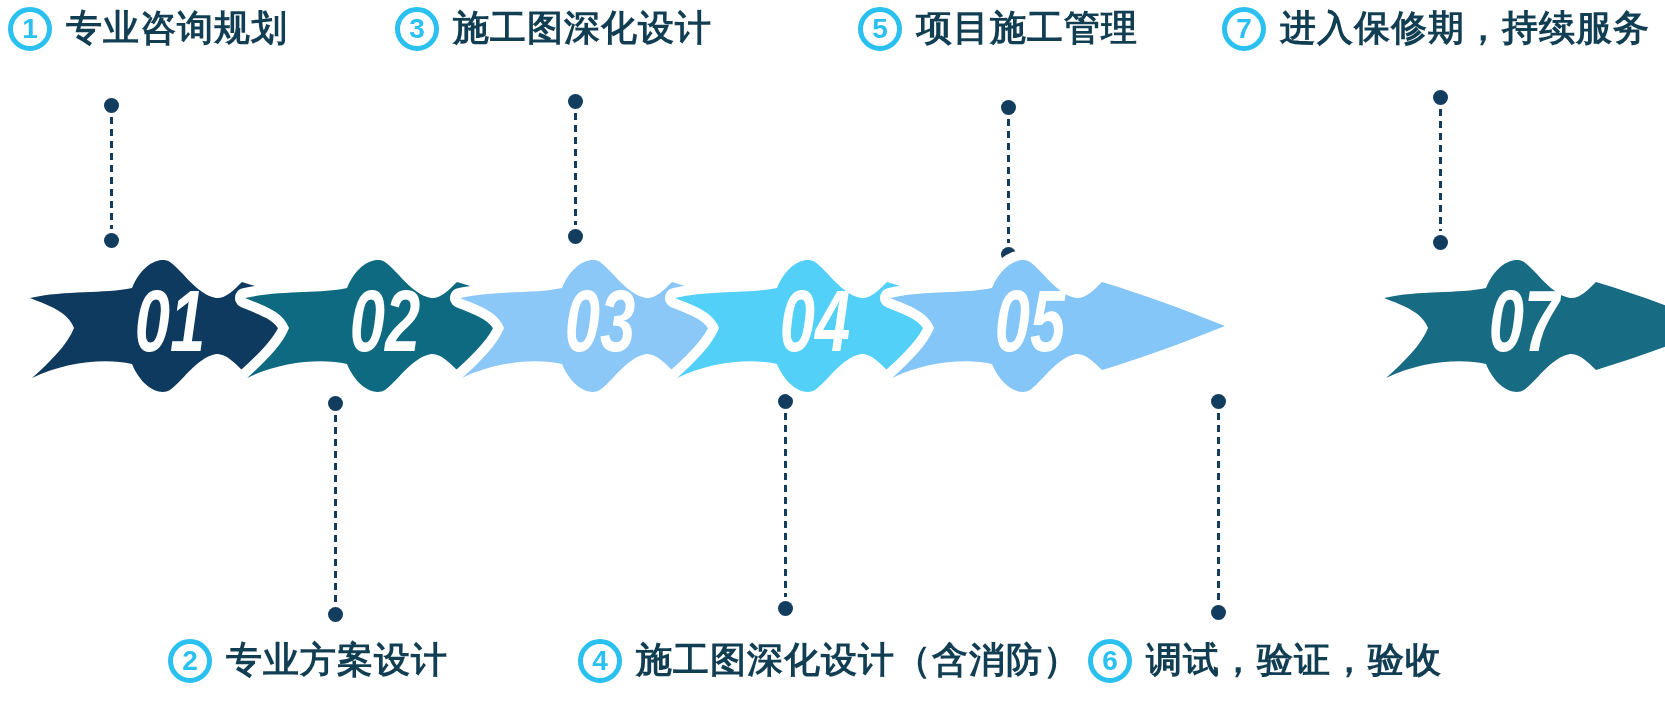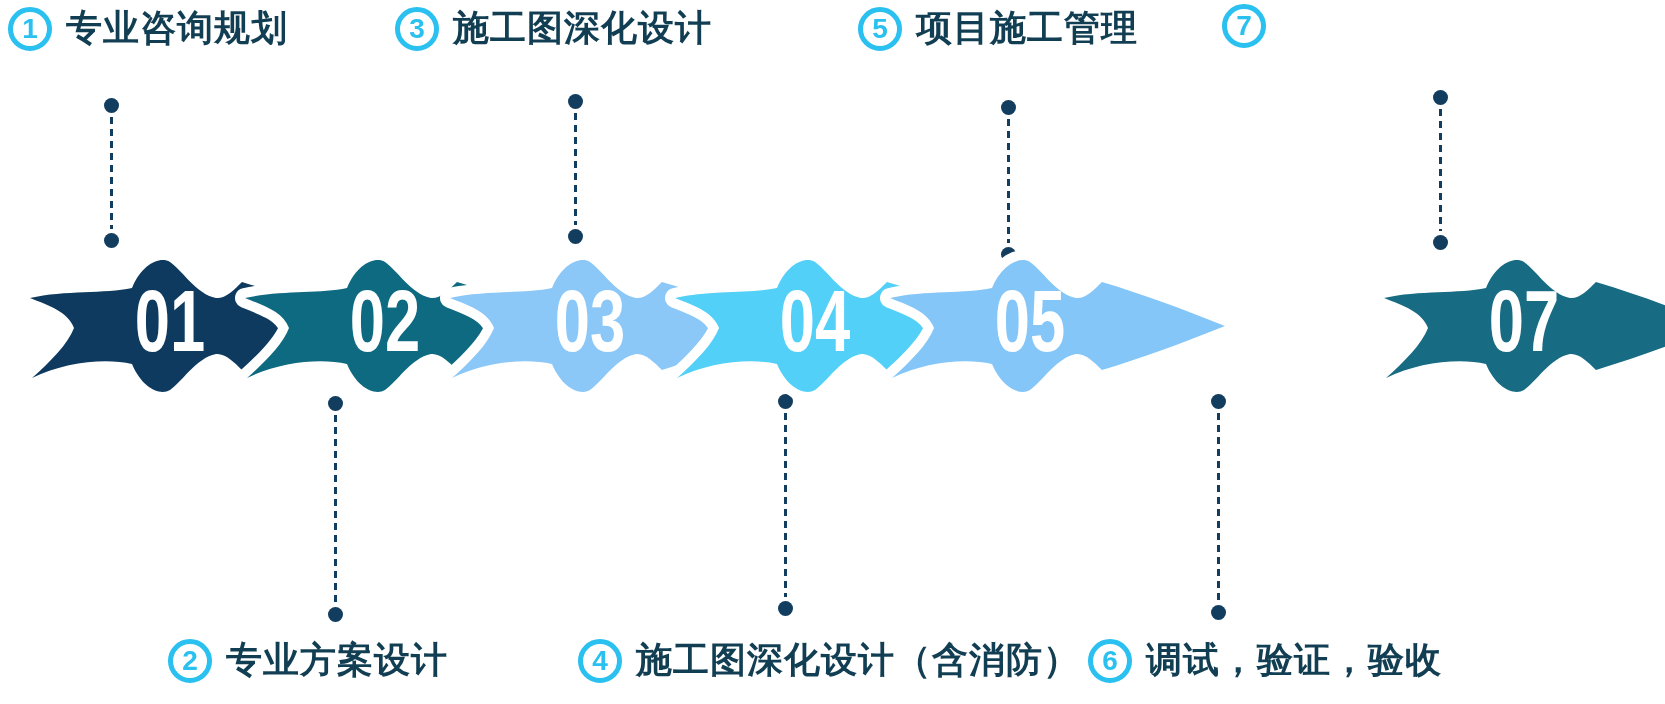--- a/index.html
+++ b/index.html
@@ -85,24 +85,25 @@
   .c2 { left: 328px;  top: 396px; height: 226px; }
   .c4 { left: 778px;  top: 394px; height: 222px; }
   .c6 { left: 1211px; top: 394px; height: 226px; }
 
   
   .arrow {
     position: absolute;
     top: 248px;
     width: 345px;
     height: 150px;
+    font-style: italic;
   }
   .a1 { left: 20px;   z-index: 1; }
   .a2 { left: 235px;  z-index: 2; }
-  .a3 { left: 440px;  z-index: 3; }
+  .a3 { left: 450px;  z-index: 3; }
   .a4 { left: 665px;  z-index: 4; text-align: right; }
   .a5 { left: 880px;  z-index: 5; text-align: center; }
   .a6 { left: 1095px; z-index: 6; }
   .a7 { left: 1374px; z-index: 7; }
   .arrow-svg {
     display: block;
     width: 345px;
     height: 150px;
     overflow: visible;
   }
@@ -154,20 +155,21 @@
   <div class="label l3">
     <span class="badge">3</span>
     <span class="label-text">施工图深化设计</span>
   </div>
   <div class="label l5">
     <span class="badge">5</span>
     <span class="label-text">项目施工管理</span>
   </div>
   <div class="label l7">
     <span class="badge">7</span>
+    <span class="label-text">进入保修期，持续服务</span>
   </div>
 
   <div class="label l2">
     <span class="badge">2</span>
     <span class="label-text">专业方案设计</span>
   </div>
   <div class="label l4">
     <span class="badge">4</span>
     <span class="label-text">施工图深化设计（含消防）</span>
   </div>

